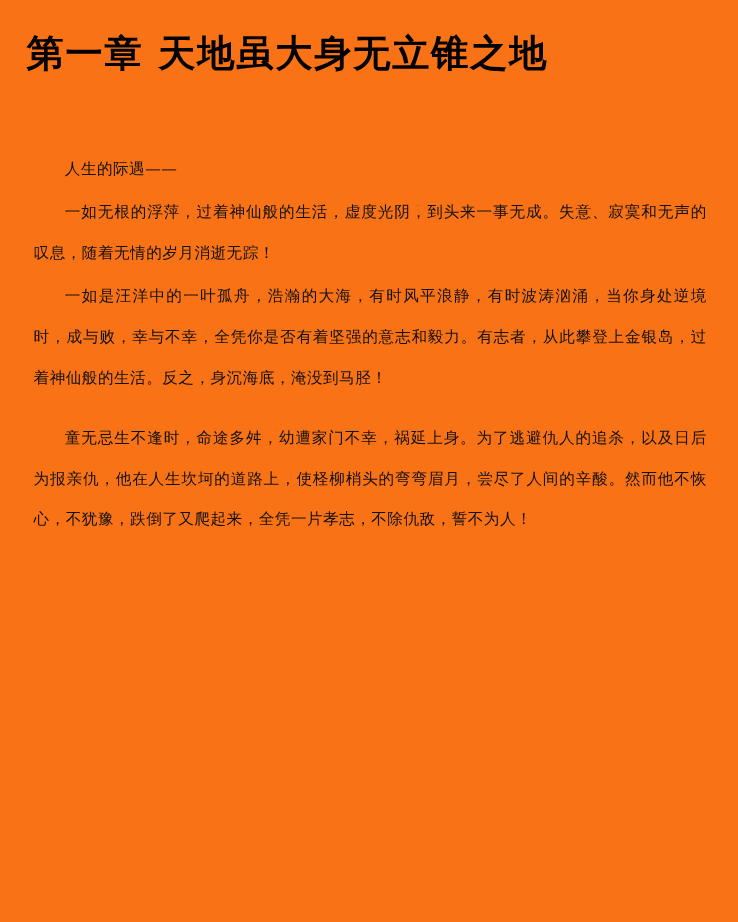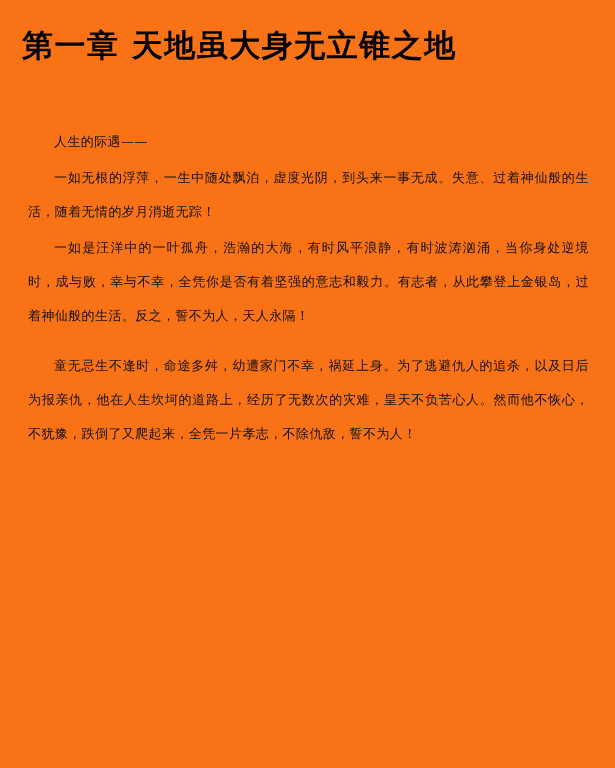--- a/index.html
+++ b/index.html
@@ -61,18 +61,18 @@
 </style>
 </head>
 <body>
 
 <div class="page">
 
   <h1 class="chapter-title">第一章 天地虽大身无立锥之地</h1>
 
   <div class="body-text">
     <p class="para first-block">人生的际遇——</p>
-    <p class="para gap-small">一如无根的浮萍，一生中随处飘泊，虚度光阴，到头来一事无成。失意、过着神仙般的生活，随着无情的岁月消逝无踪！</p>
-    <p class="para gap-small">一如是汪洋中的一叶孤舟，浩瀚的大海，有时风平浪静，有时波涛汹涌，当你身处逆境时，成与败，幸与不幸，全凭你是否有着坚强的意志和毅力。有志者，从此攀登上金银岛，过着神仙般的生活。反之，誓不为人，天人永隔！</p>
-    <p class="para gap-medium">童无忌生不逢时，命途多舛，幼遭家门不幸，祸延上身。为了逃避仇人的追杀，以及日后为报亲仇，他在人生坎坷的道路上，经历了无数次的灾难，皇天不负苦心人。然而他不恢心，不犹豫，跌倒了又爬起来，全凭一片孝志，不除仇敌，誓不为人！</p>
+    <p class="para gap-small">一如无根的浮萍，过着神仙般的生活，虚度光阴，到头来一事无成。失意、寂寞和无声的叹息，随着无情的岁月消逝无踪！</p>
+    <p class="para gap-small">一如是汪洋中的一叶孤舟，浩瀚的大海，有时风平浪静，有时波涛汹涌，当你身处逆境时，成与败，幸与不幸，全凭你是否有着坚强的意志和毅力。有志者，从此攀登上金银岛，过着神仙般的生活。反之，身沉海底，淹没到马胫！</p>
+    <p class="para gap-medium">童无忌生不逢时，命途多舛，幼遭家门不幸，祸延上身。为了逃避仇人的追杀，以及日后为报亲仇，他在人生坎坷的道路上，使柽柳梢头的弯弯眉月，尝尽了人间的辛酸。然而他不恢心，不犹豫，跌倒了又爬起来，全凭一片孝志，不除仇敌，誓不为人！</p>
   </div>
 
 </div>
 
 </body></html>

